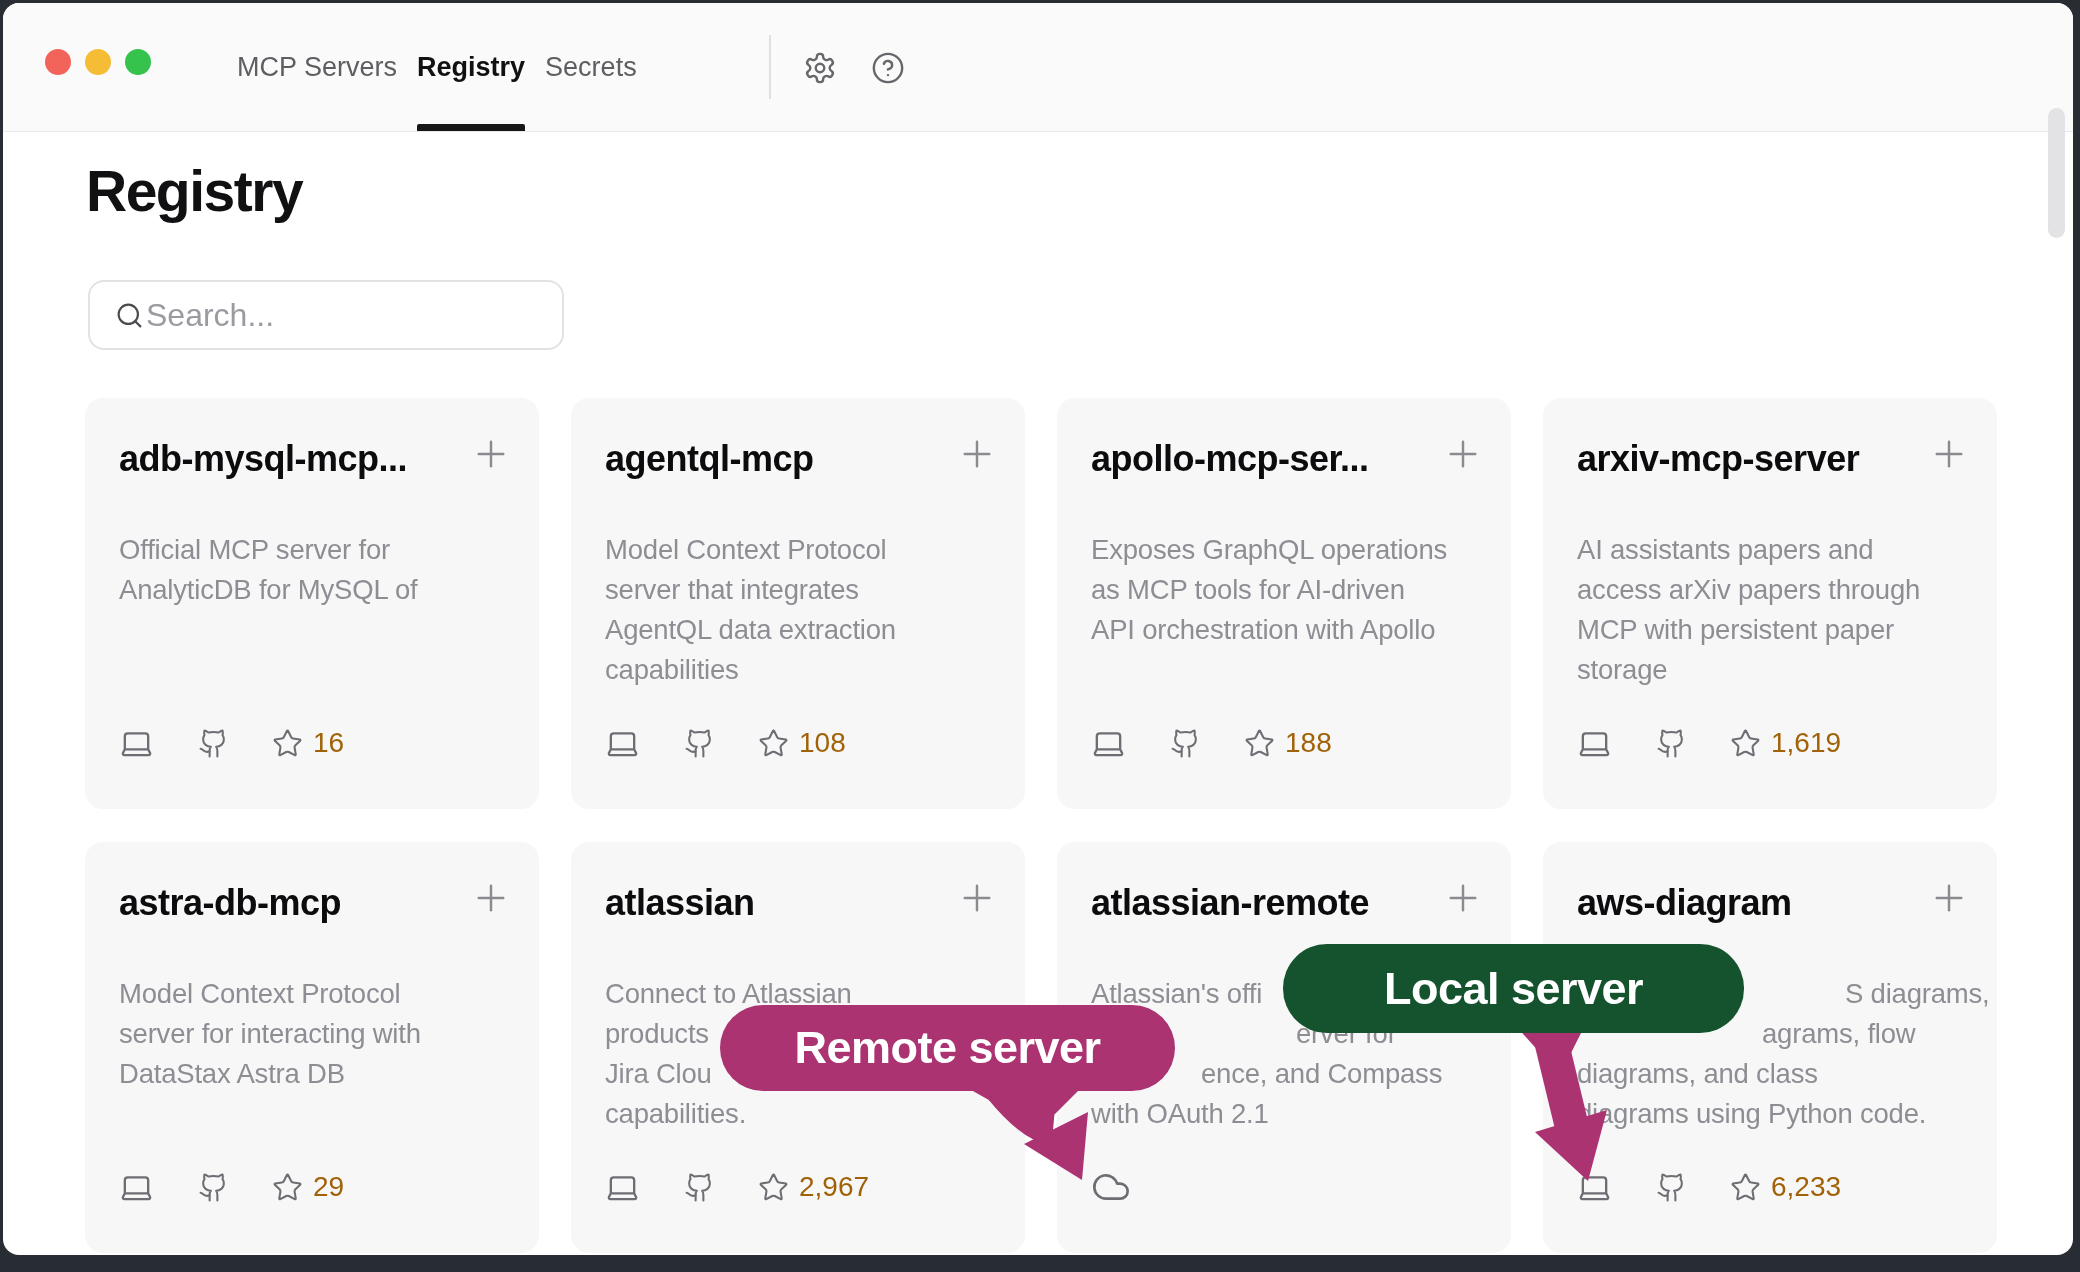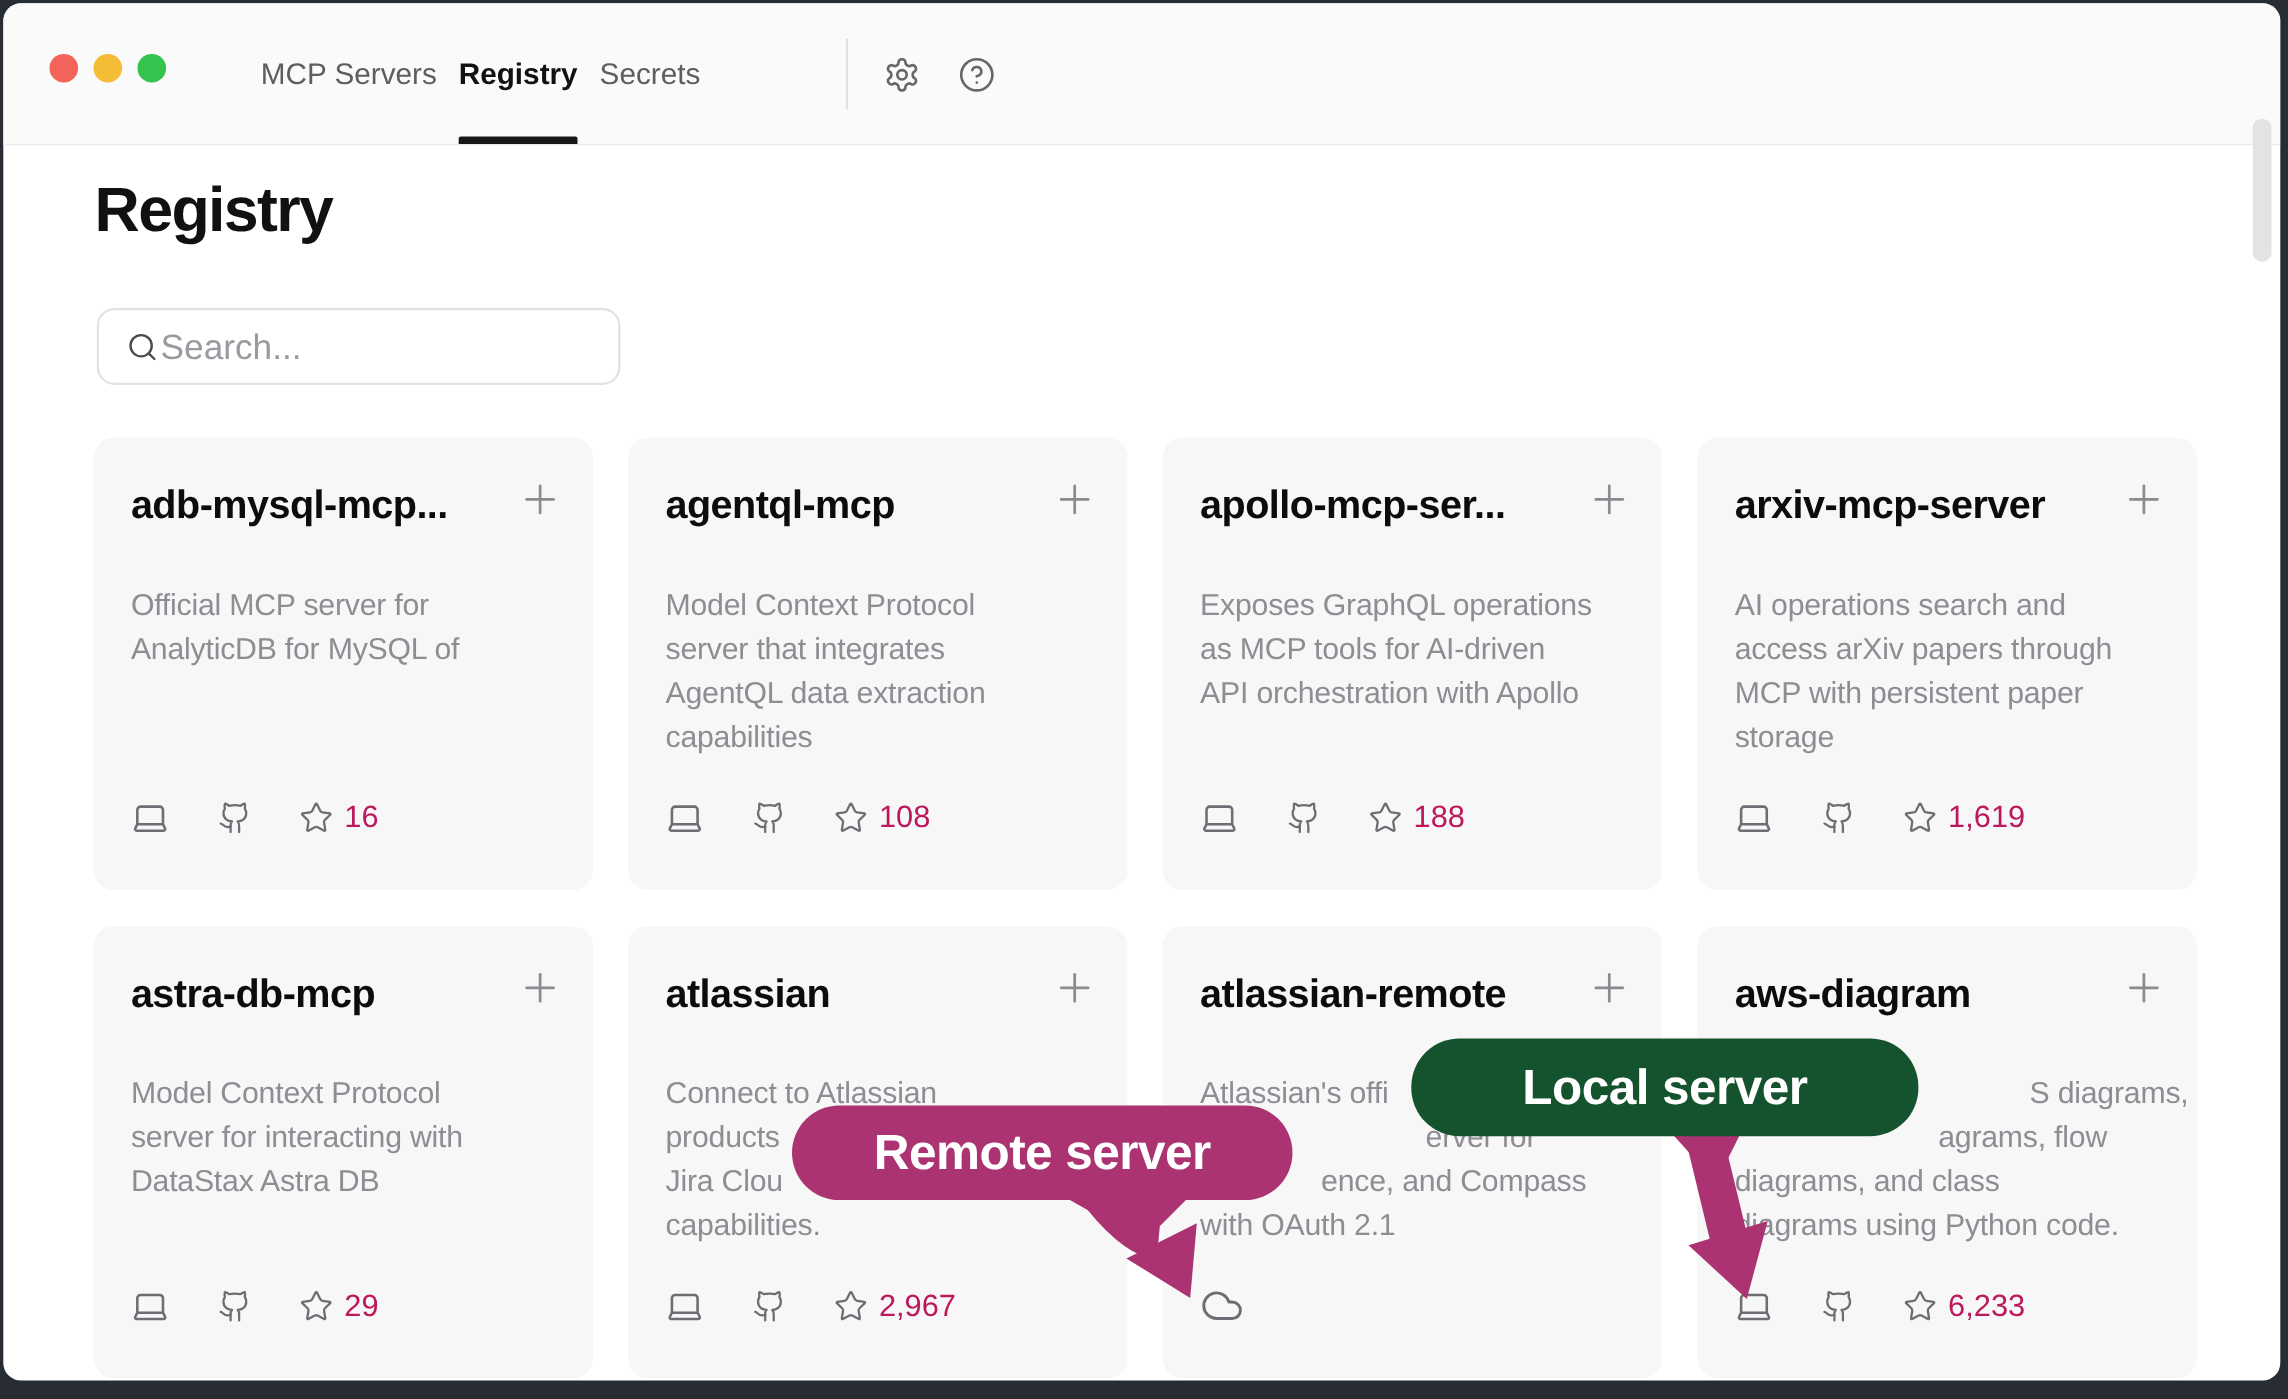--- a/index.html
+++ b/index.html
@@ -83,21 +83,21 @@
     position:absolute;left:34px;top:325px;height:40px;
     display:flex;align-items:center;color:#6d6d73;
   }
   .ficon{display:flex;align-items:center;}
   .ficon svg{width:35px;height:35px;}
   .ficon.gh{margin-left:44px;}
   .ficon.gh svg{width:31px;height:31px;}
   .ficon.st{margin-left:43px;}
   .ficon.st svg{width:31px;height:31px;}
   .ficon.cloud svg{width:40px;height:40px;}
-  .count{margin-left:10px;font-size:28px;color:#be185d;}
+  .count{margin-left:10px;font-size:28px;color:#a16207;}
   
   .scroll-thumb{
     position:absolute;right:8px;top:105px;width:17px;height:130px;
     background:#e3e3e6;border-radius:9px;
   }
   
   .anno-layer{position:absolute;inset:0;pointer-events:none;z-index:40;}
   .pill{
     position:absolute;display:flex;align-items:center;justify-content:center;
     border-radius:44px;color:#ffffff;font-weight:800;font-size:45px;letter-spacing:-0.5px;
@@ -253,21 +253,21 @@
 
     <div class="card">
       <div class="card-title">arxiv-mcp-server</div>
       <button class="add-btn">
         <svg viewBox="0 0 24 24" fill="none" stroke="currentColor" stroke-width="1.4" stroke-linecap="round">
             <path d="M5 12h14"></path>
             <path d="M12 5v14"></path>
           </svg>
       </button>
       <div class="card-desc">
-        <div class="dline">AI operations search and</div>
+        <div class="dline">AI assistants papers and</div>
         <div class="dline">access arXiv papers through</div>
         <div class="dline">MCP with persistent paper</div>
         <div class="dline">storage</div>
       </div>
       <div class="card-footer">
         <span class="ficon">
             <svg viewBox="0 0 24 24" fill="none" stroke="currentColor" stroke-width="1.6" stroke-linecap="round" stroke-linejoin="round">
               <path d="M20 16V7a2 2 0 0 0-2-2H6a2 2 0 0 0-2 2v9m16 0H4m16 0 1.28 2.55a1 1 0 0 1-.9 1.45H3.62a1 1 0 0 1-.9-1.45L4 16"></path>
             </svg>
           </span>

